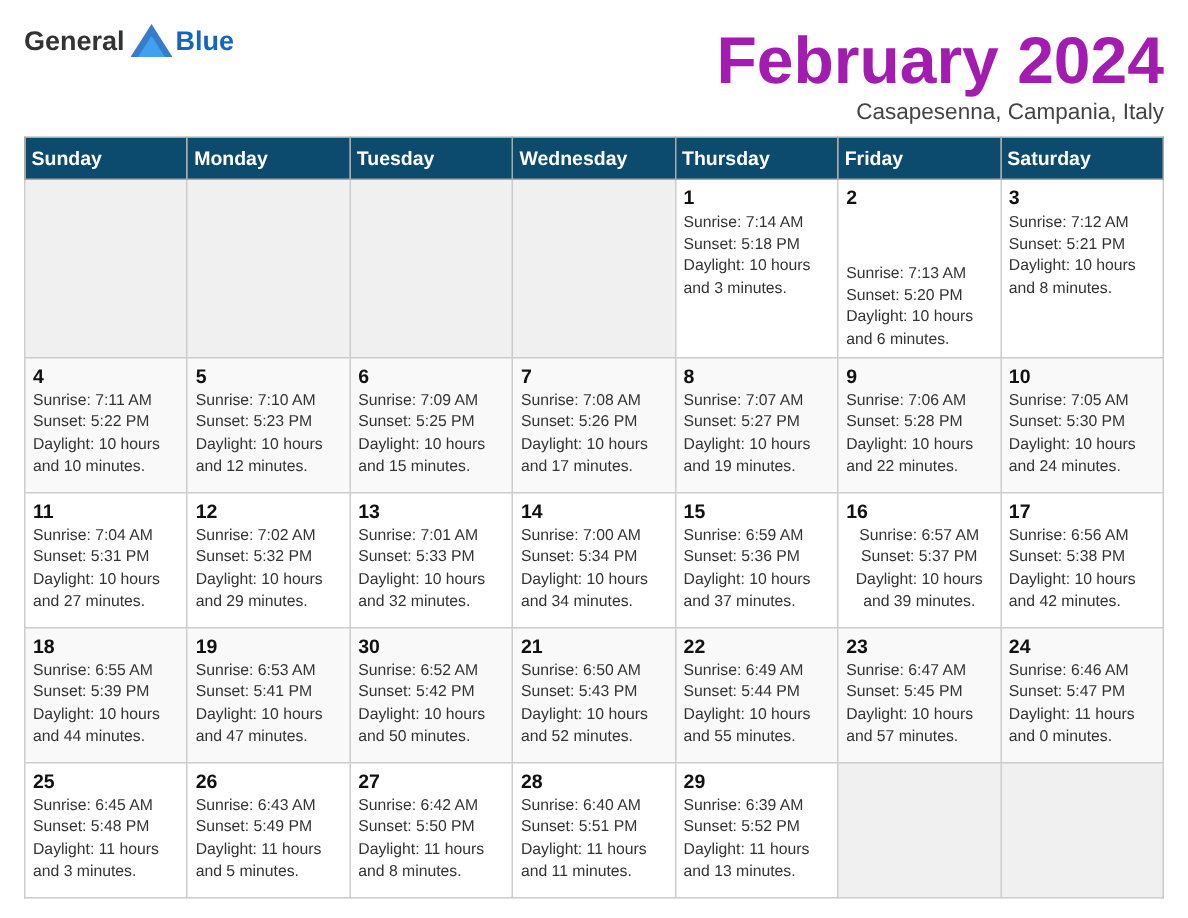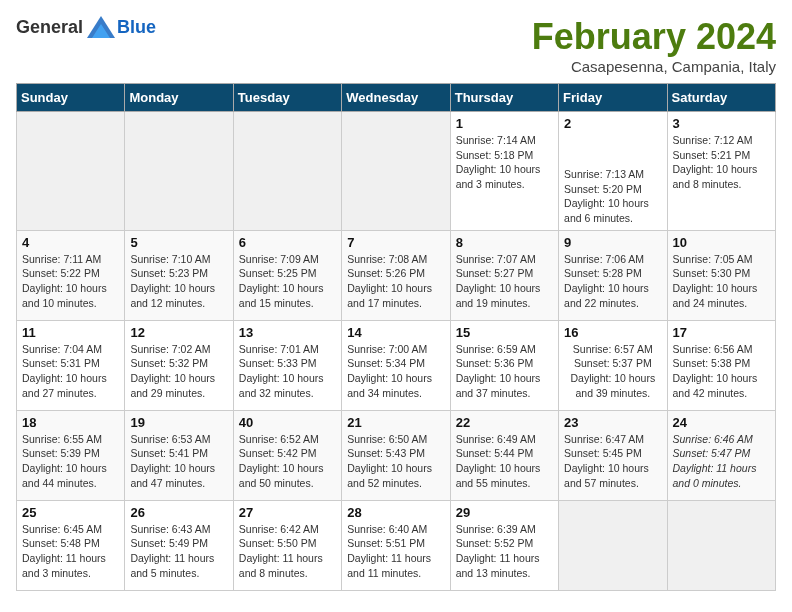--- a/index.html
+++ b/index.html
@@ -33,23 +33,23 @@
     }
     .logo-icon {
       width: 28px;
       height: 22px;
       margin-left: 2px;
     }
     .title-area {
       text-align: right;
     }
     .main-title {
-      font-size: 36px;
-      font-weight: bold;
-      color: #4d7c0f;
+      font-size: 44px;
+      font-weight: bold;
+      color: #a21caf;
     }
     .subtitle {
       font-size: 15px;
       color: #444;
     }
     table {
       width: 100%;
       border-collapse: collapse;
       table-layout: fixed;
     }
@@ -259,21 +259,21 @@
 and 44 minutes.</div>
         </td>
         <td>
           <div class="day-number">19</div>
           <div class="day-info" style="white-space: pre-line;">Sunrise: 6:53 AM
 Sunset: 5:41 PM
 Daylight: 10 hours
 and 47 minutes.</div>
         </td>
         <td>
-          <div class="day-number">40</div>
+          <div class="day-number">30</div>
           <div class="day-info" style="white-space: pre-line;">Sunrise: 6:52 AM
 Sunset: 5:42 PM
 Daylight: 10 hours
 and 50 minutes.</div>
         </td>
         <td>
           <div class="day-number">21</div>
           <div class="day-info" style="white-space: pre-line;">Sunrise: 6:50 AM
 Sunset: 5:43 PM
 Daylight: 10 hours
@@ -288,21 +288,21 @@
         </td>
         <td>
           <div class="day-number">23</div>
           <div class="day-info" style="white-space: pre-line;">Sunrise: 6:47 AM
 Sunset: 5:45 PM
 Daylight: 10 hours
 and 57 minutes.</div>
         </td>
         <td>
           <div class="day-number">24</div>
-          <div class="day-info" style="white-space: pre-line; font-style: italic;">Sunrise: 6:46 AM
+          <div class="day-info" style="white-space: pre-line;">Sunrise: 6:46 AM
 Sunset: 5:47 PM
 Daylight: 11 hours
 and 0 minutes.</div>
         </td>
       </tr>
       <tr>
         <td>
           <div class="day-number">25</div>
           <div class="day-info" style="white-space: pre-line;">Sunrise: 6:45 AM
 Sunset: 5:48 PM

